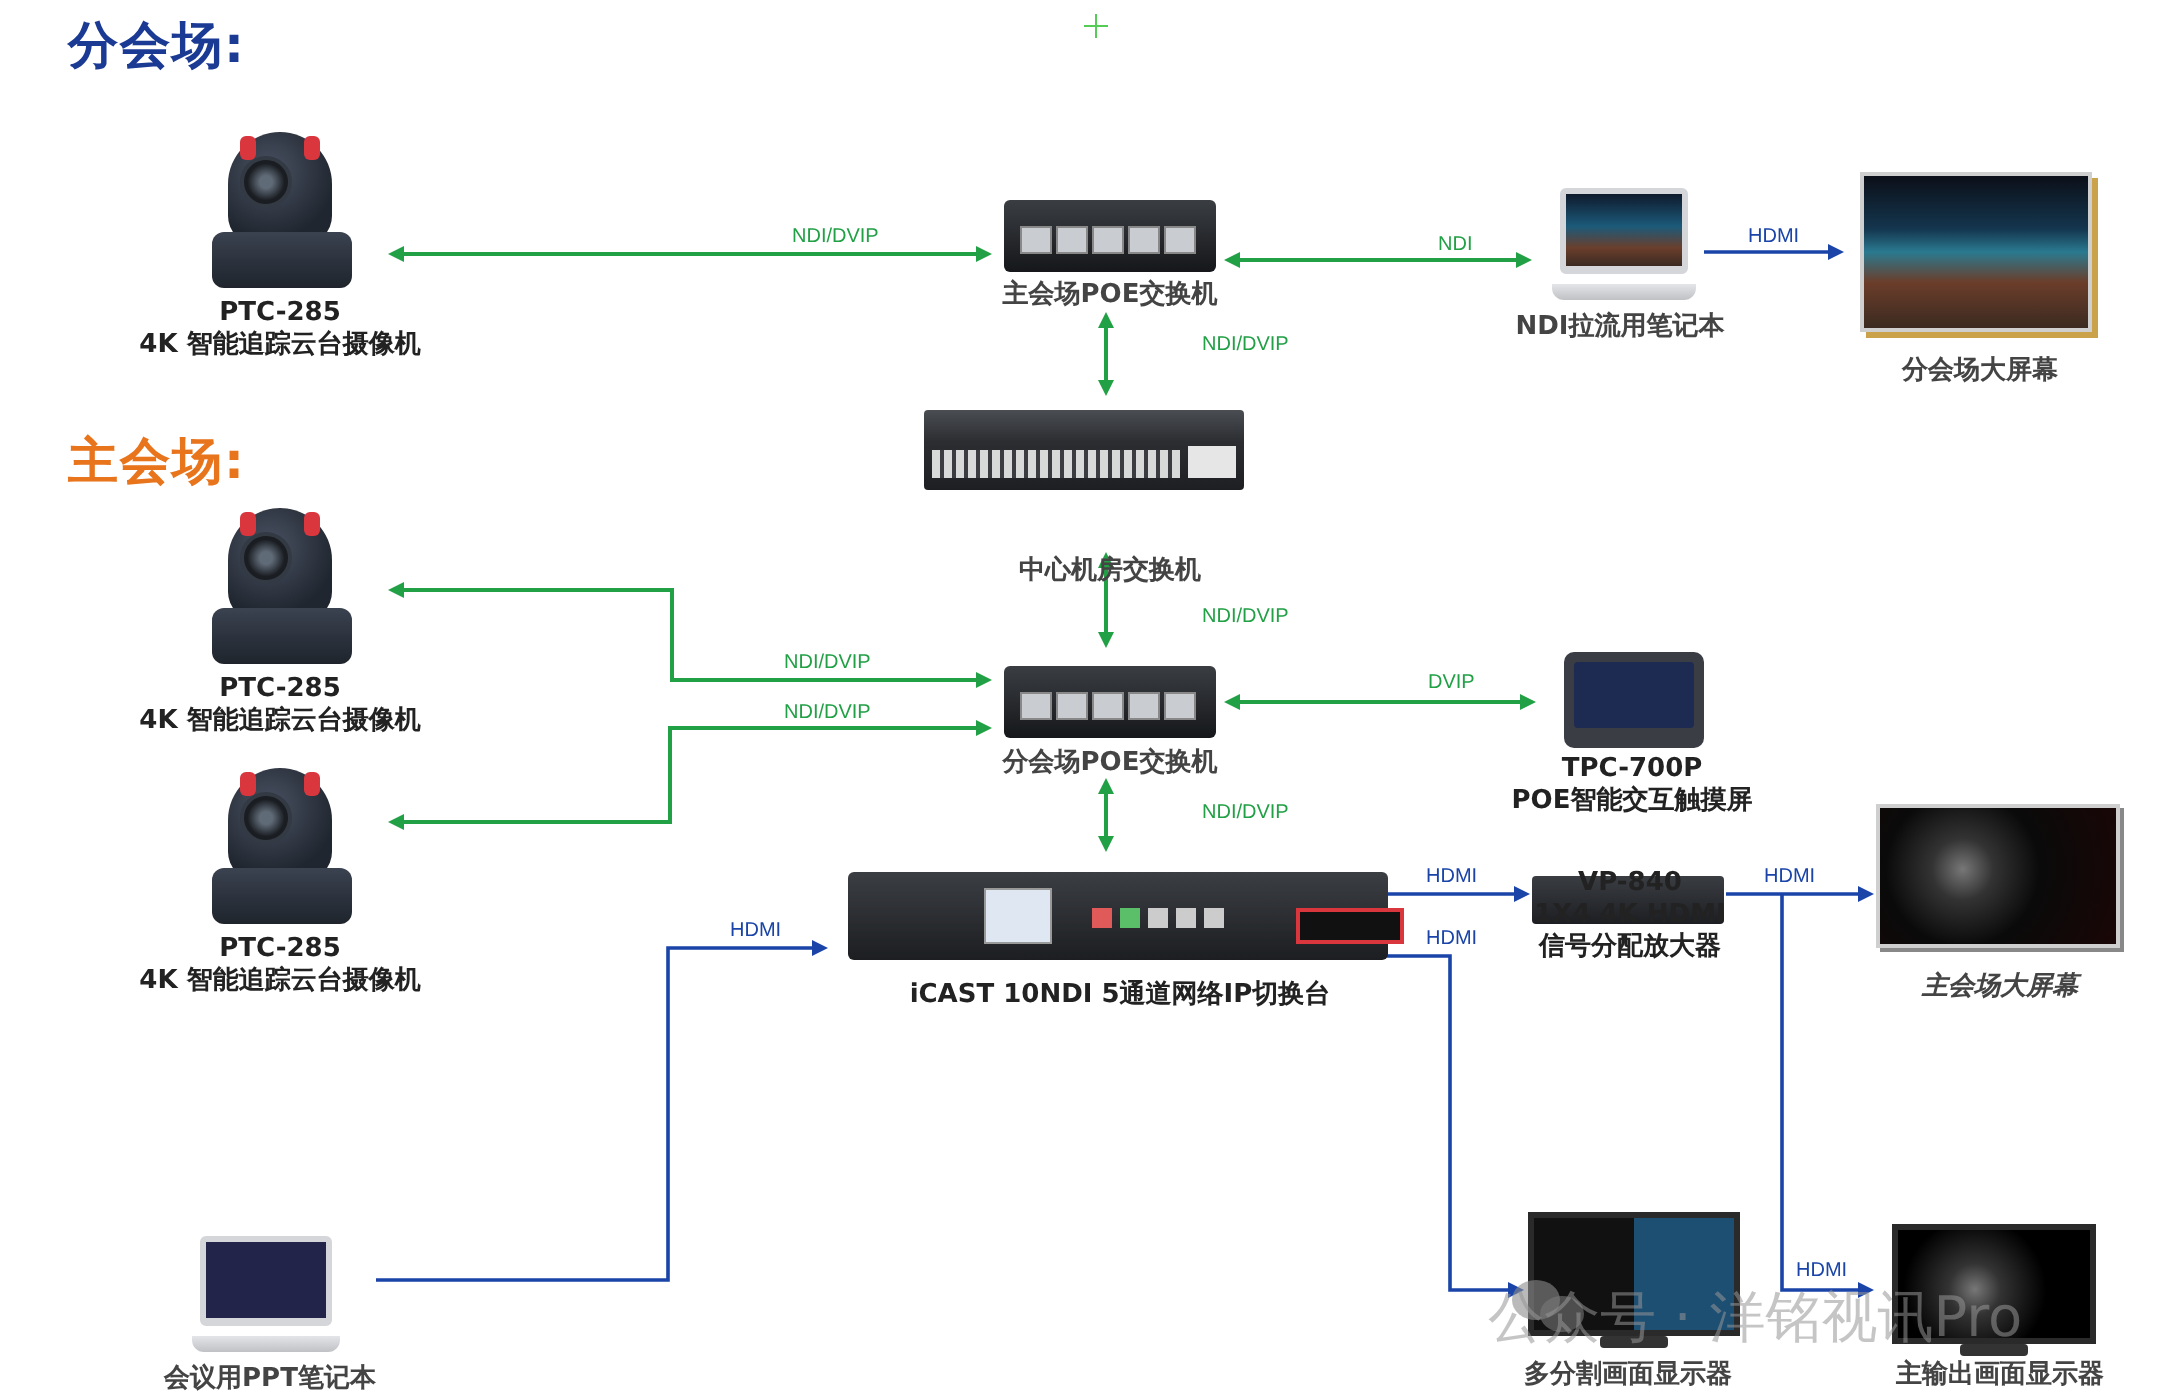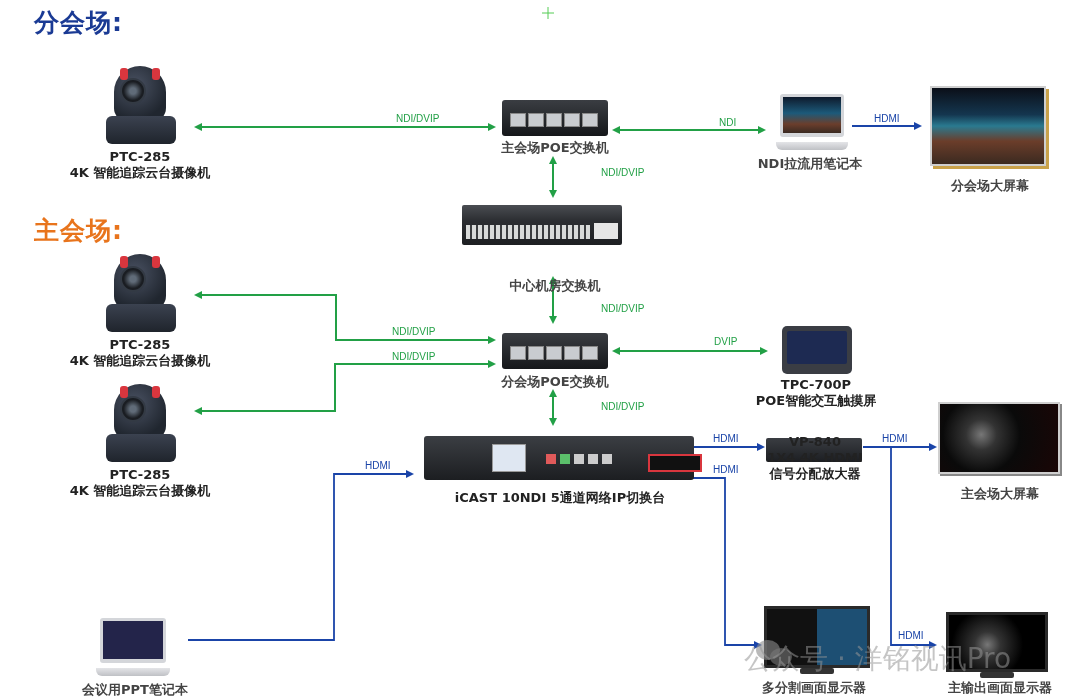--- a/index.html
+++ b/index.html
@@ -190,21 +190,21 @@
 <div class="label" style="left:430px;top:490px;width:260px;">iCAST 10NDI 5通道网络IP切换台</div>
 
 <div class="vp840" style="left:766px;top:438px;"></div>
 <div class="label" style="left:740px;top:434px;width:150px;">
   <div>VP-840</div>
   <div>1X4 4K HDMI</div>
   <div>信号分配放大器</div>
 </div>
 
 <div class="bigscreen" style="left:938px;top:402px;width:118px;height:68px;background:radial-gradient(circle at 35% 45%,#777 0%,#333 18%,#0a0a0a 45%,#1a0606 100%);box-shadow:2px 2px 0 #888;"></div>
-<div class="label light" style="left:930px;top:486px;width:140px;">主会场大屏幕</div>
+<div class="label light" style="left:930px;top:486px;width:140px;font-style:italic;">主会场大屏幕</div>
 
 <div class="laptop" style="left:96px;top:618px;width:74px;height:58px;">
   <div class="scr" style="width:60px;height:38px;background:#23244a;"></div>
   <div class="kb" style="width:74px;"></div>
 </div>
 <div class="label light" style="left:60px;top:682px;width:150px;">会议用PPT笔记本</div>
 
 <div class="monitor" style="position:absolute;left:764px;top:606px;width:106px;height:70px;">
   <div class="scr" style="width:100px;height:56px;background:linear-gradient(90deg,#111 0 50%,#1d4f73 50% 100%);"></div>
   <div class="stand" style="left:36px;top:62px;width:34px;"></div>

